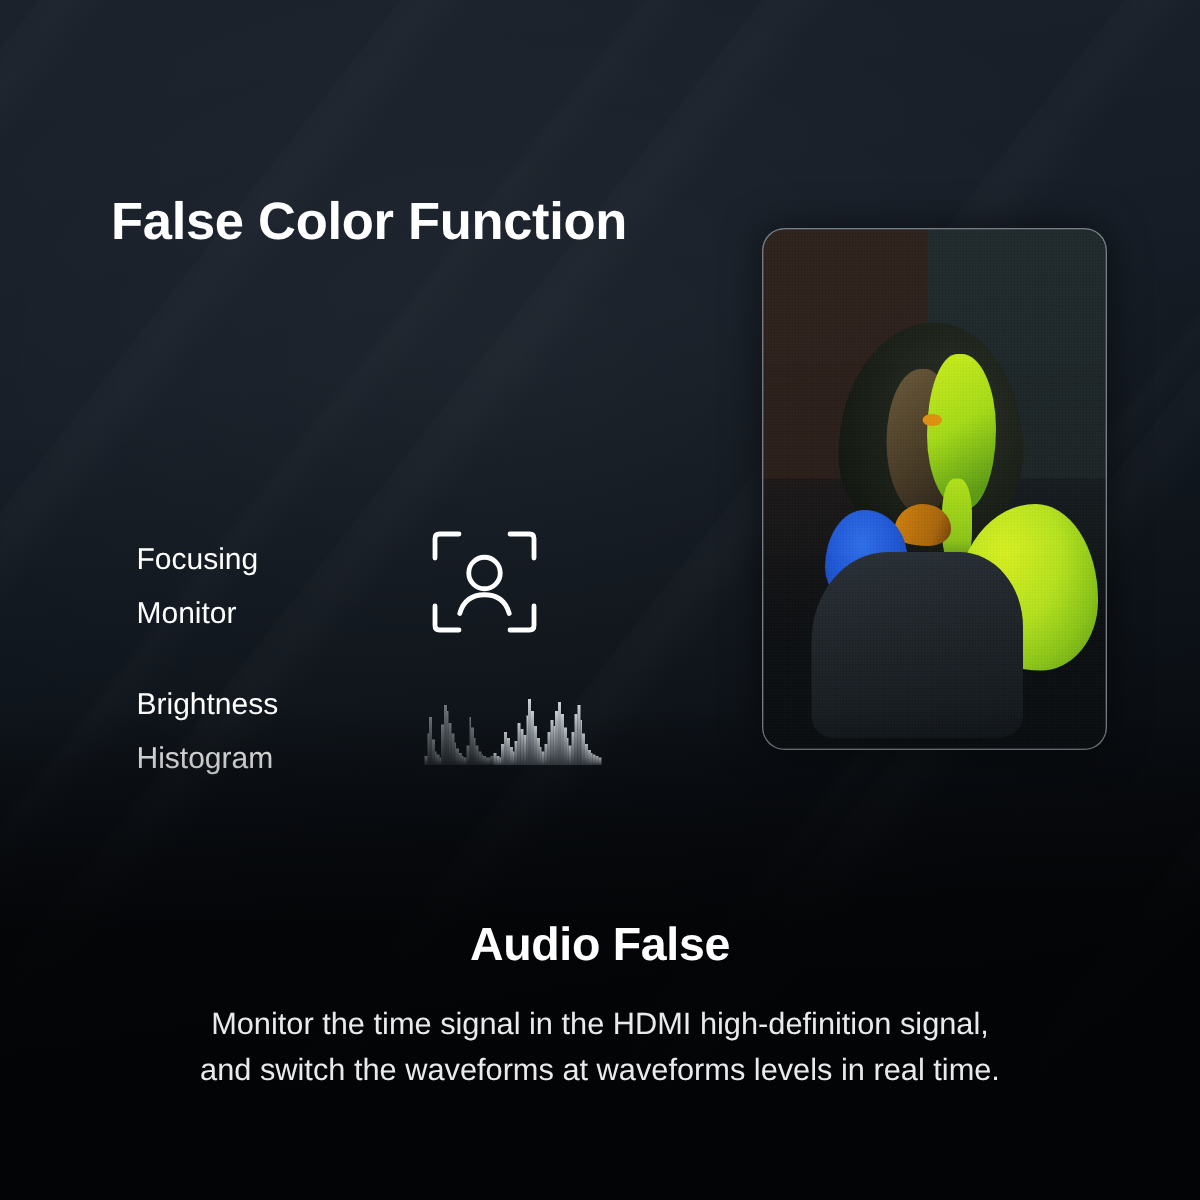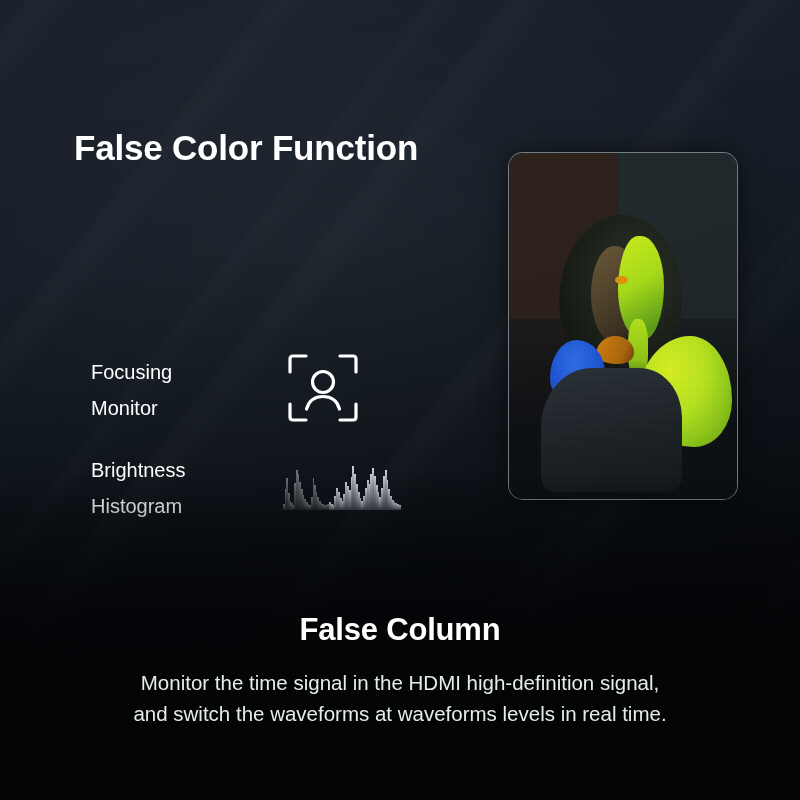--- a/index.html
+++ b/index.html
@@ -372,20 +372,20 @@
       <div class="collar-orange"></div>
       <div class="shoulder-blue"></div>
       <div class="shoulder-green"></div>
       <div class="skirt-dark"></div>
     </div>
     <div class="grain"></div>
   </div>
 
   <div class="bottom-fade"></div>
 
-  <div class="audio-title">False Column</div>
+  <div class="audio-title">Audio False</div>
 
   <div class="audio-copy">
     <div>Monitor the time signal in the HDMI high-definition signal,</div>
     <div>and switch the waveforms at waveforms levels in real time.</div>
   </div>
 
 </div>
 
 </body></html>

